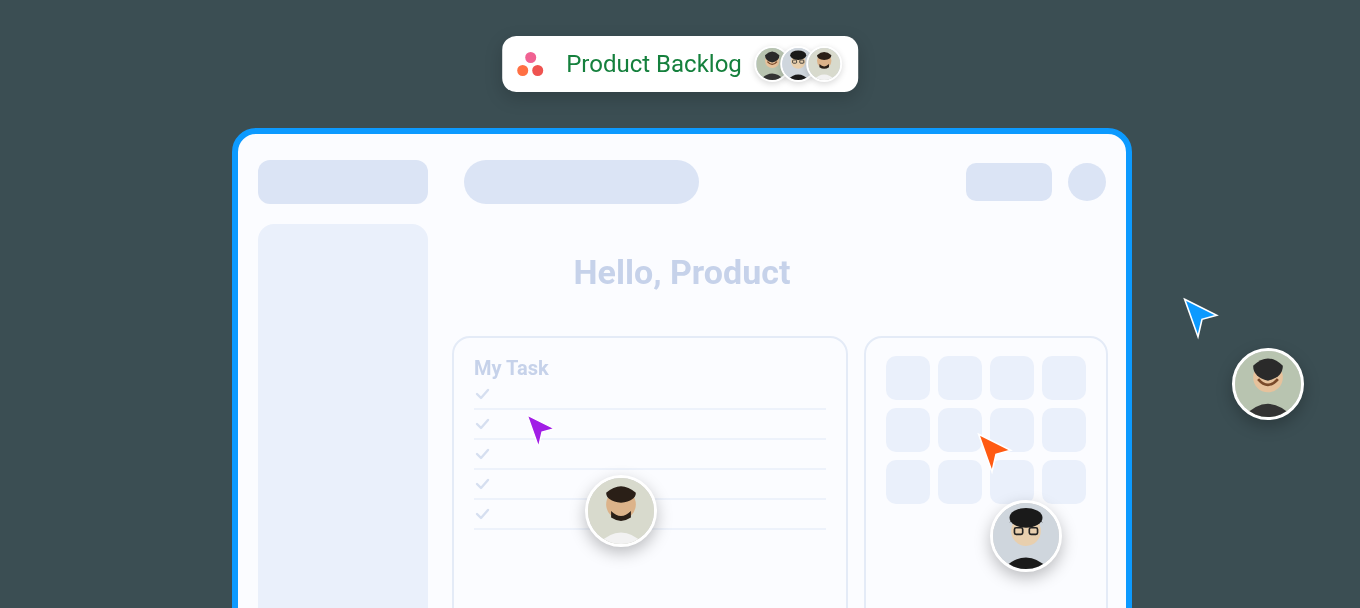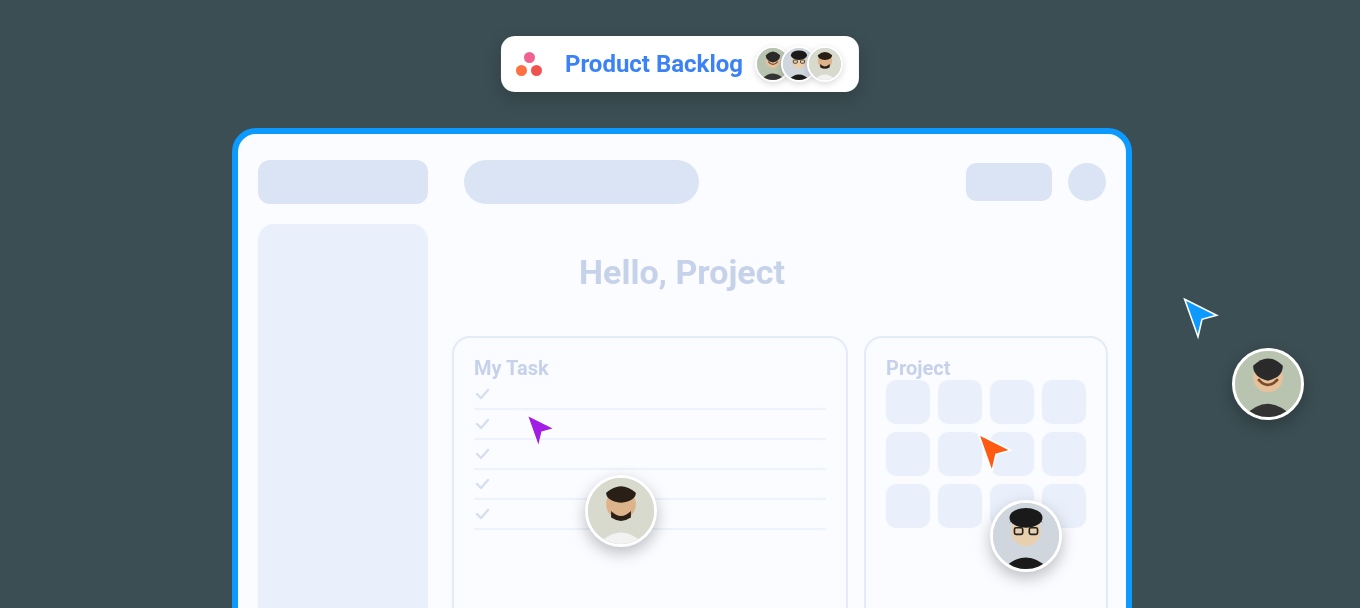--- a/index.html
+++ b/index.html
@@ -34,22 +34,22 @@
     position: absolute;
     width: 11px; height: 11px;
     border-radius: 50%;
   }
   .asana-logo .d1 { top: 2px; left: 8.5px; background: #f06292; }
   .asana-logo .d2 { bottom: 2px; left: 1px; background: #ff7043; }
   .asana-logo .d3 { bottom: 2px; right: 1px; background: #ef5350; }
 
   .project-name {
     font-size: 24px;
-    font-weight: 700;
-    color: #3b82f6;
+    font-weight: 400;
+    color: #15803d;
     margin-left: 10px;
   }
   .avatar-stack {
     display: flex;
   }
   .avatar-stack .avatar { margin-left: -10px; }
   .avatar-stack .avatar:first-child { margin-left: 0; }
 
   .avatar {
     border-radius: 50%;
@@ -278,21 +278,21 @@
   <div class="app-header">
     <div class="sk hdr-left"></div>
     <div class="sk hdr-center"></div>
     <div class="hdr-spacer"></div>
     <div class="sk hdr-btn"></div>
     <div class="sk hdr-circle"></div>
   </div>
 
   <div class="sidebar"></div>
 
-  <div class="greeting">Hello, Project</div>
+  <div class="greeting">Hello, Product</div>
 
   <div class="panel mytask">
     <div class="panel-title">My Task</div>
     <div id="task-rows">
         <div class="task-row">
           <svg class="check" viewBox="0 0 16 16">
             <use href="#check-shape"></use>
           </svg>
         </div>
         <div class="task-row">
@@ -312,21 +312,20 @@
         </div>
         <div class="task-row">
           <svg class="check" viewBox="0 0 16 16">
             <use href="#check-shape"></use>
           </svg>
         </div>
       </div>
   </div>
 
   <div class="panel project">
-    <div class="panel-title">Project</div>
     <div class="grid" id="tile-grid">
         <div class="tile"></div>
         <div class="tile"></div>
         <div class="tile"></div>
         <div class="tile"></div>
         <div class="tile"></div>
         <div class="tile"></div>
         <div class="tile"></div>
         <div class="tile"></div>
         <div class="tile"></div>

